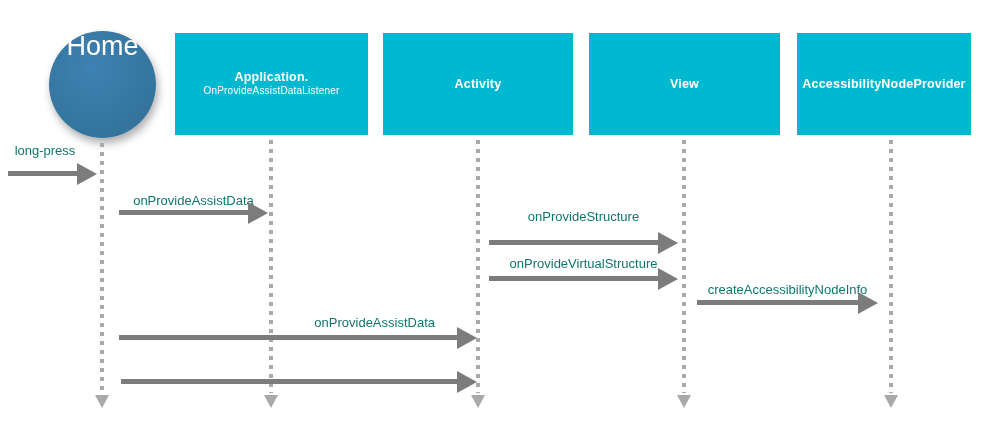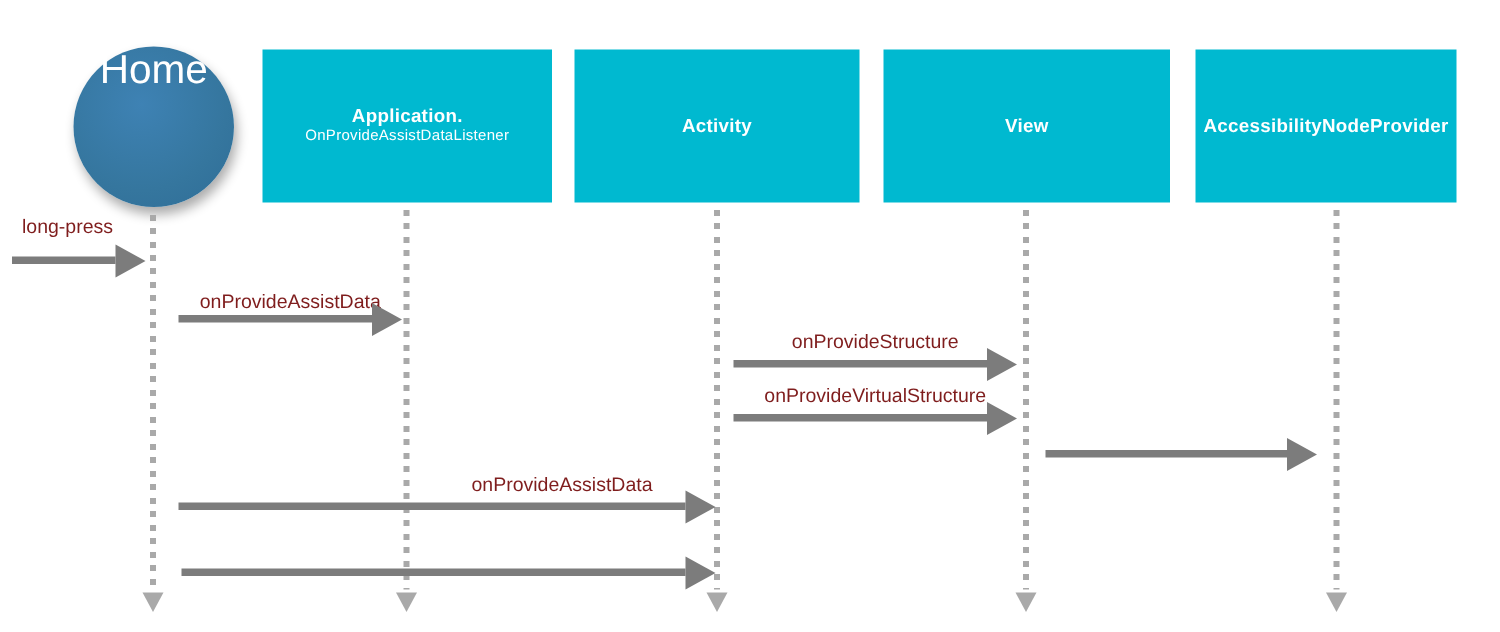--- a/index.html
+++ b/index.html
@@ -66,21 +66,21 @@
     border-left: 7px solid transparent;
     border-right: 7px solid transparent;
     border-top: 13px solid #a9a9a9;
   }
 
   
   .msg-label {
     position: absolute;
     font-size: 13px;
     line-height: 14px;
-    color: #7f1d1d;
+    color: #0f766e;
     white-space: nowrap;
     text-align: center;
   }
   .msg-label.align-right { text-align: right; }
   .msg-arrow {
     position: absolute;
     height: 5px;
     background: #7c7c7c;
   }
   .msg-arrow::after {
@@ -136,26 +136,27 @@
   <div class="lifeline" style="left:889px; top:140px; height:253px;">
     <div class="lifeline-end"></div>
   </div>
 
   <div class="msg-label" style="left:6px; top:144px; width:78px;">long-press</div>
   <div class="msg-arrow" style="left:8px; top:171px; width:69px;"></div>
 
   <div class="msg-label" style="left:119px; top:194px; width:149px;">onProvideAssistData</div>
   <div class="msg-arrow" style="left:119px; top:210px; width:129px;"></div>
 
-  <div class="msg-label" style="left:489px; top:221px; width:189px;">onProvideStructure</div>
+  <div class="msg-label" style="left:489px; top:210px; width:189px;">onProvideStructure</div>
   <div class="msg-arrow" style="left:489px; top:240px; width:169px;"></div>
 
   <div class="msg-label" style="left:489px; top:257px; width:189px;text-align:center;">onProvideVirtualStructure</div>
   <div class="msg-arrow" style="left:489px; top:276px; width:169px;"></div>
 
+  <div class="msg-label" style="left:697px; top:283px; width:181px;">createAccessibilityNodeInfo</div>
   <div class="msg-arrow" style="left:697px; top:300px; width:161px;"></div>
 
   <div class="msg-label align-right" style="left:119px; top:316px; width:316px;">onProvideAssistData</div>
   <div class="msg-arrow" style="left:119px; top:335px; width:338px;"></div>
 
   <div class="msg-arrow" style="left:121px; top:379px; width:336px;"></div>
 
 </div>
 
 </body></html>

